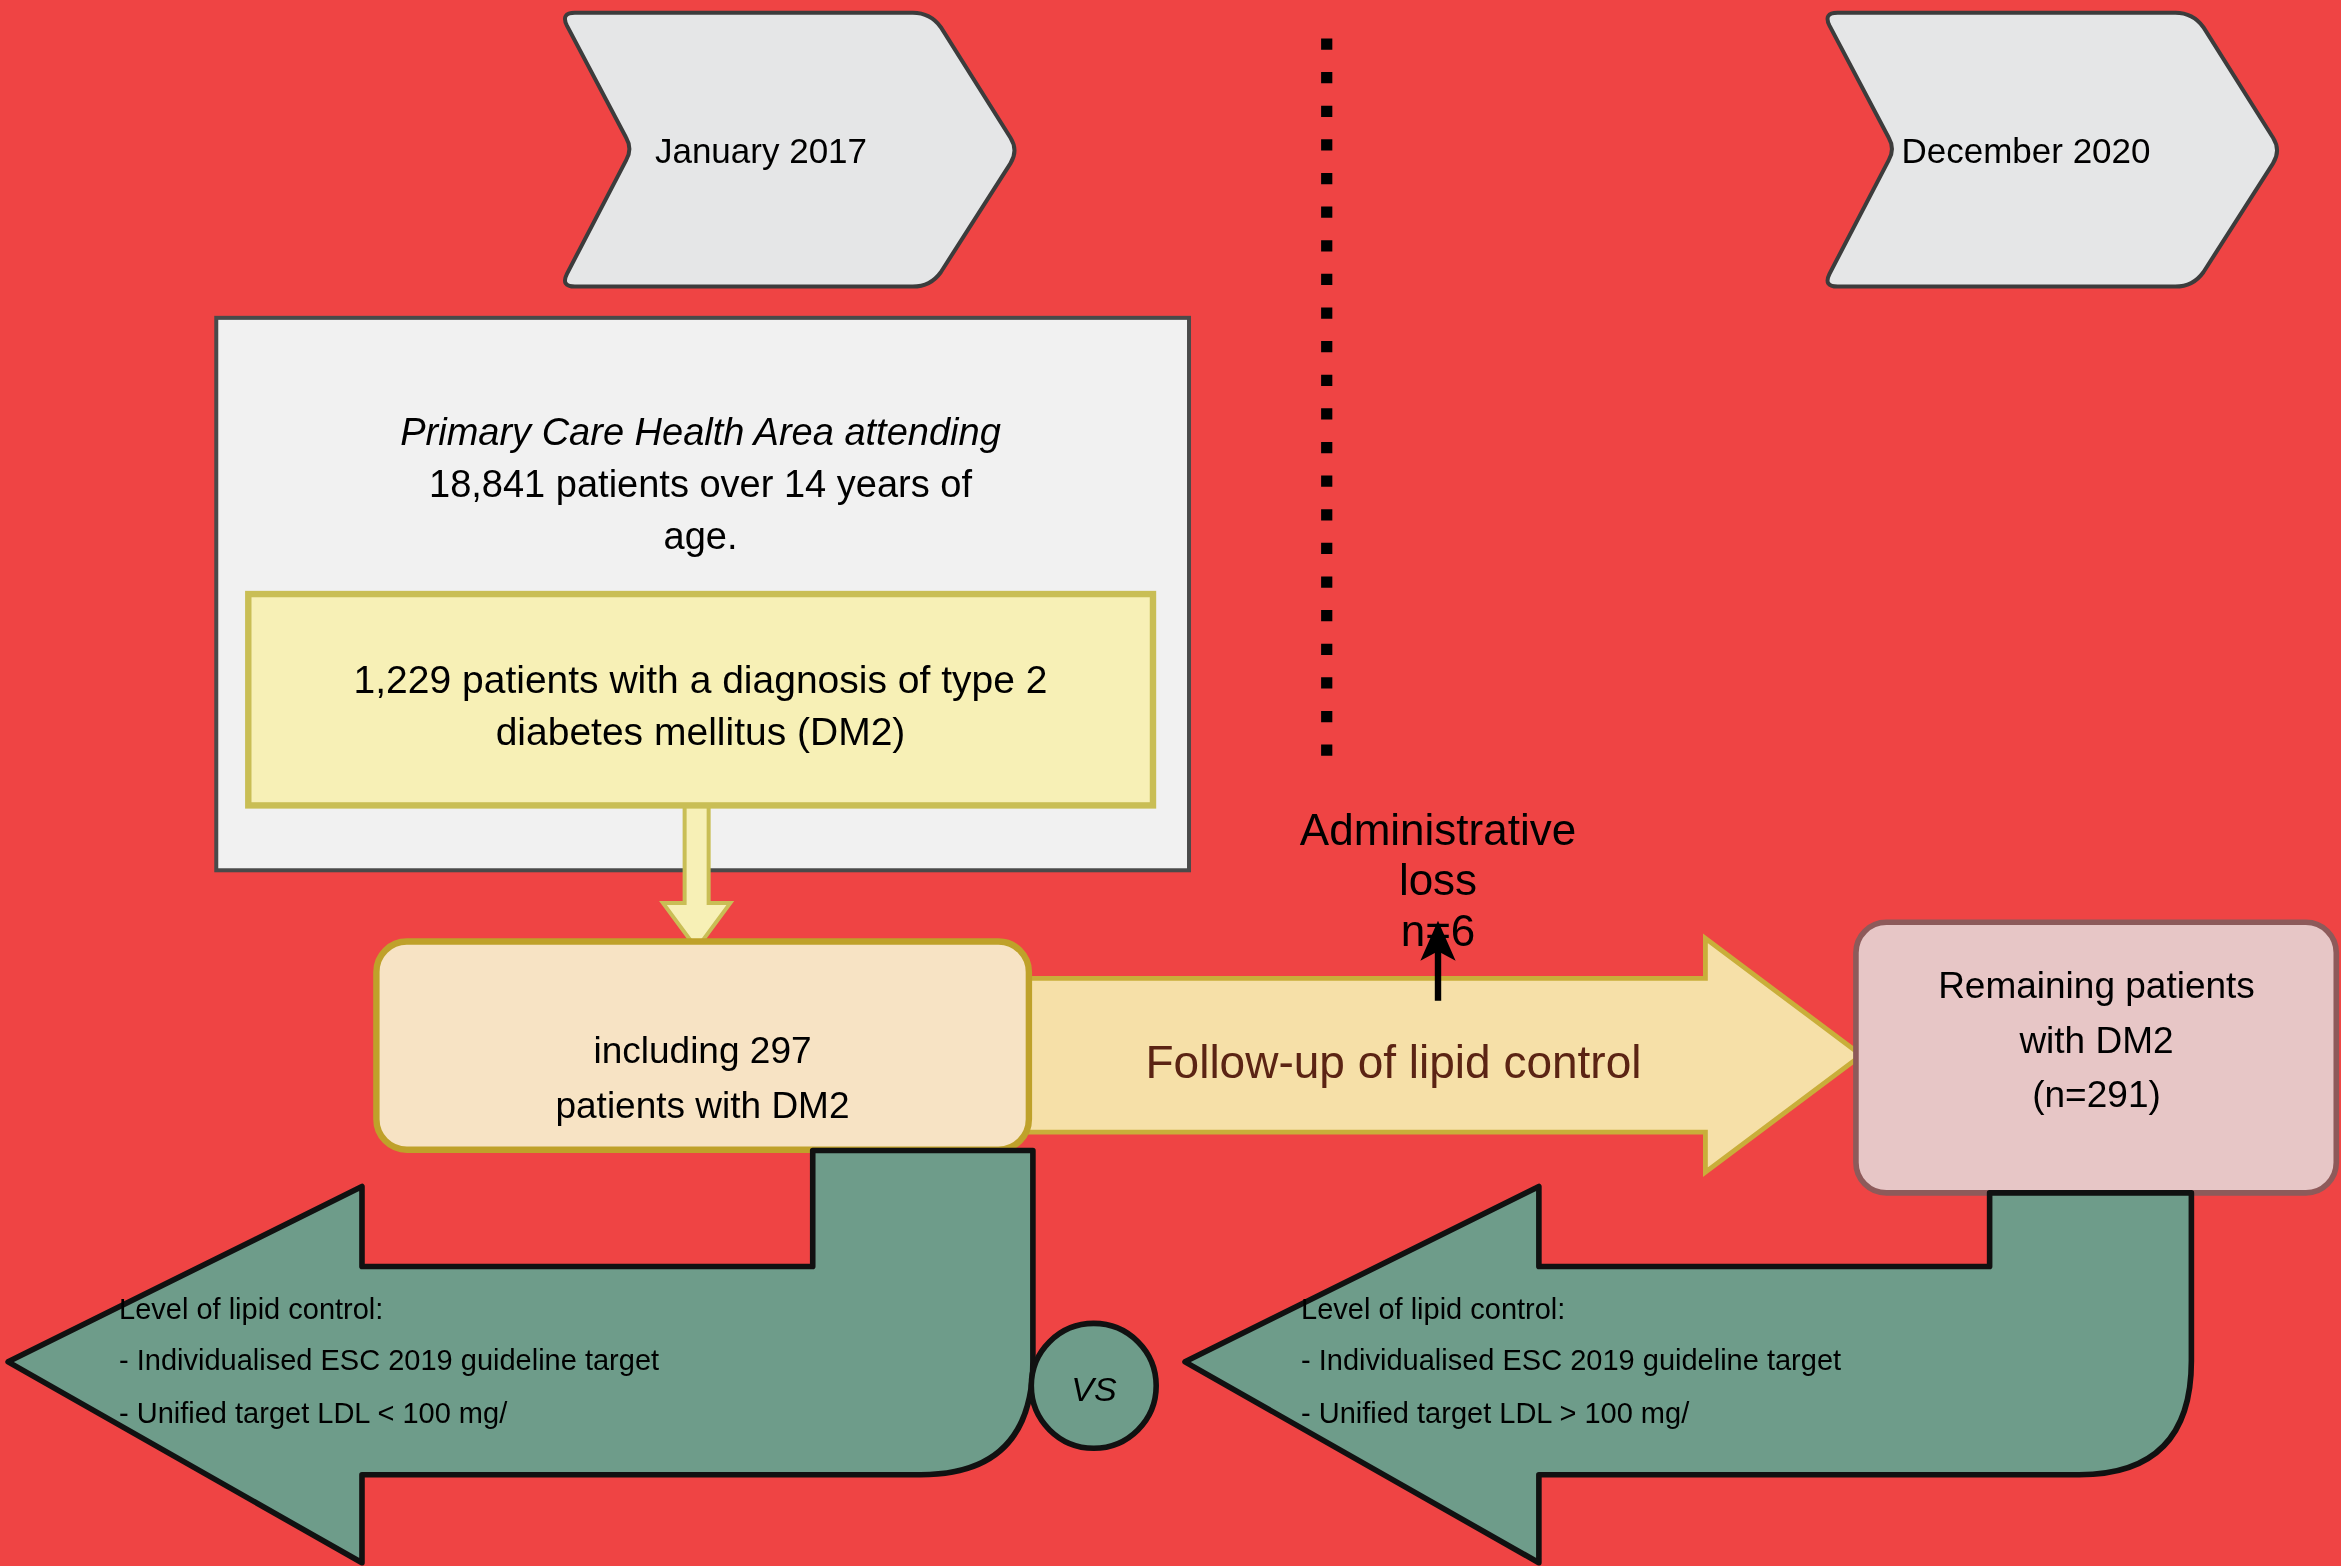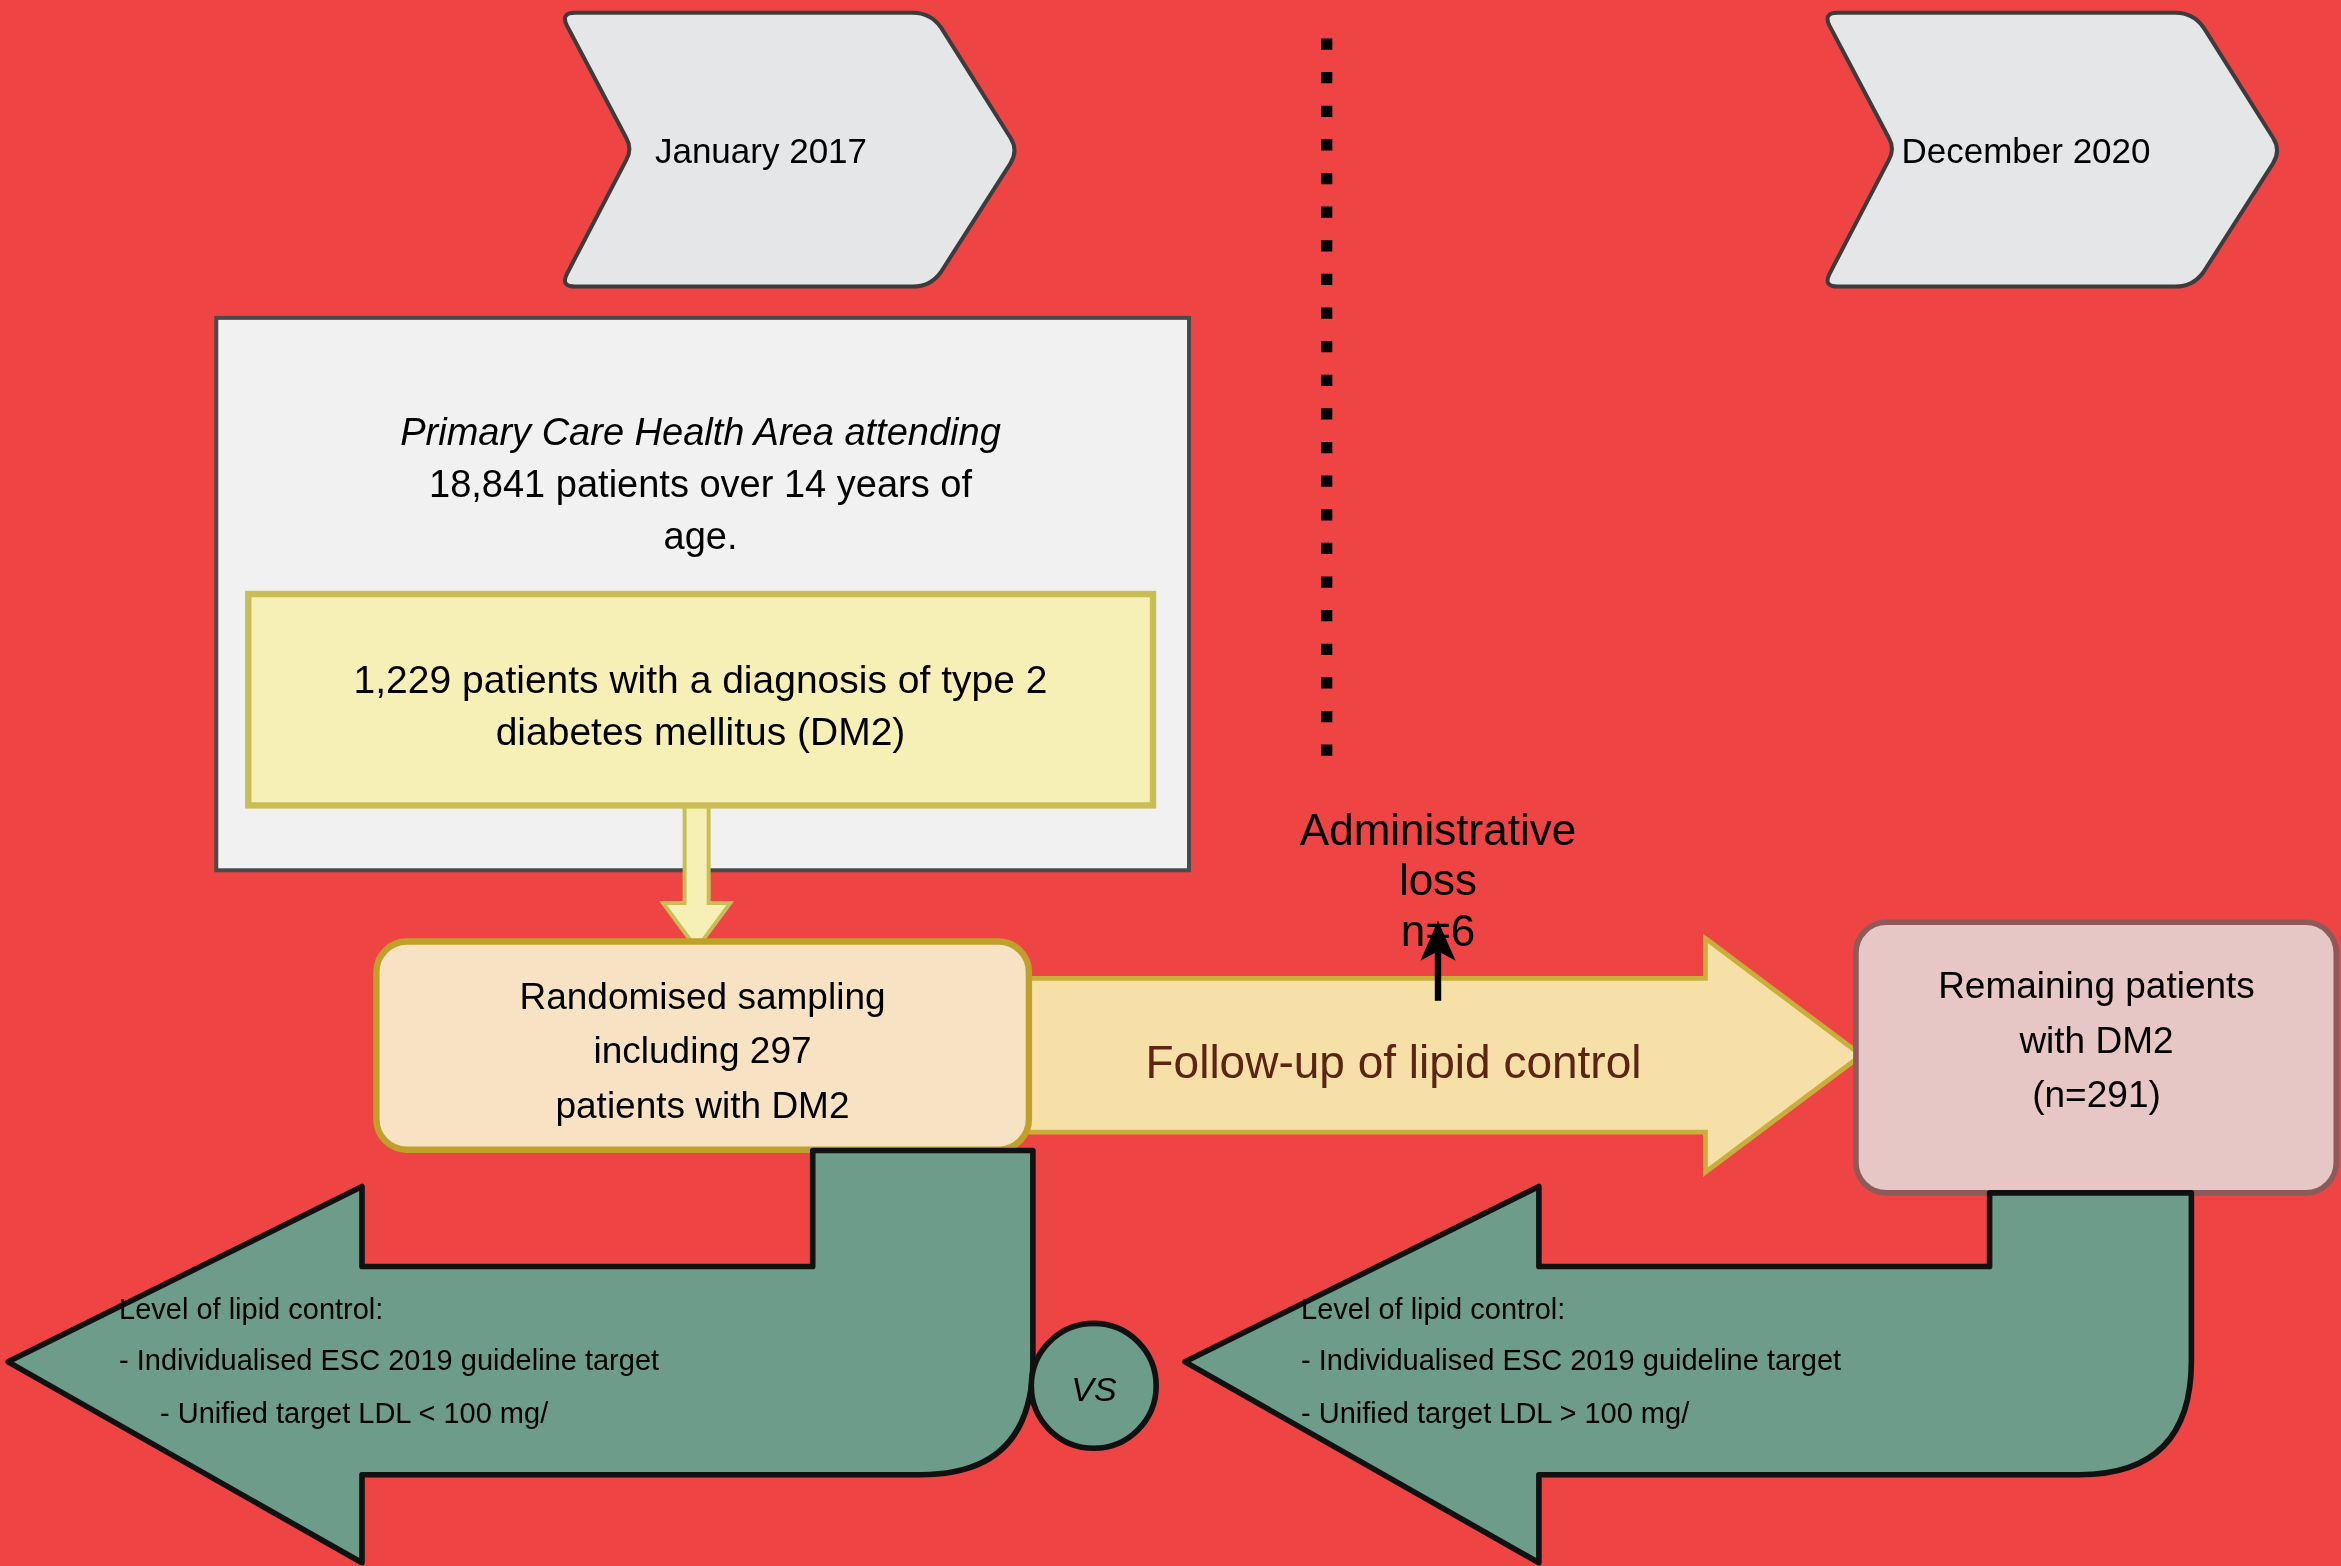--- a/index.html
+++ b/index.html
@@ -147,37 +147,36 @@
 
   <div class="txt ctr banner-label" style="left:1858px; top:128px; width:336px;">December 2020</div>
 
   <div class="txt ctr grey-text" style="left:240px; top:408px; width:921px;font-style:italic;">Primary Care Health Area attending</div>
   <div class="txt ctr grey-text" style="left:240px; top:460px; width:921px;">18,841 patients over 14 years of</div>
   <div class="txt ctr grey-text" style="left:240px; top:512px; width:921px;">age.</div>
 
   <div class="txt ctr yellow-text" style="left:256px; top:655px; width:889px;">1,229 patients with a diagnosis of type 2</div>
   <div class="txt ctr yellow-text" style="left:256px; top:707px; width:889px;">diabetes mellitus (DM2)</div>
 
-  <div class="txt ctr peach-text" style="left:386px; top:973px; width:633px;">Randomised sampling</div>
   <div class="txt ctr peach-text" style="left:386px; top:1027px; width:633px;">including 297</div>
   <div class="txt ctr peach-text" style="left:386px; top:1082px; width:633px;">patients with DM2</div>
 
   <div class="txt ctr admin-text" style="left:1278px; top:801px; width:320px;">Administrative</div>
   <div class="txt ctr admin-text" style="left:1278px; top:851px; width:320px;">loss</div>
   <div class="txt ctr admin-text" style="left:1278px; top:902px; width:320px;">n=6</div>
 
   <div class="txt ctr follow-text" style="left:1057px; top:1033px; width:673px;">Follow-up of lipid control</div>
 
   <div class="txt ctr pink-text" style="left:1866px; top:962px; width:461px;">Remaining patients</div>
   <div class="txt ctr pink-text" style="left:1866px; top:1017px; width:461px;">with DM2</div>
   <div class="txt ctr pink-text" style="left:1866px; top:1071px; width:461px;">(n=291)</div>
 
   <div class="txt lft green-text" style="left:119px; top:1291px; width:865px;">Level of lipid control:</div>
   <div class="txt lft green-text" style="left:119px; top:1342px; width:865px;">- Individualised ESC 2019 guideline target</div>
-  <div class="txt lft green-text" style="left:119px; top:1395px; width:865px;margin-left:41px;">- Unified target LDL &lt; 100 mg/</div>
+  <div class="txt lft green-text" style="left:119px; top:1395px; width:865px;">- Unified target LDL &lt; 100 mg/</div>
 
   <div class="txt lft green-text" style="left:1301px; top:1291px; width:865px;">Level of lipid control:</div>
   <div class="txt lft green-text" style="left:1301px; top:1342px; width:865px;">- Individualised ESC 2019 guideline target</div>
   <div class="txt lft green-text" style="left:1301px; top:1395px; width:865px;">- Unified target LDL &gt; 100 mg/</div>
 
   <div class="txt ctr vs-text" style="left:1030px; top:1367px; width:128px;">VS</div>
 
 </div>
 
 

